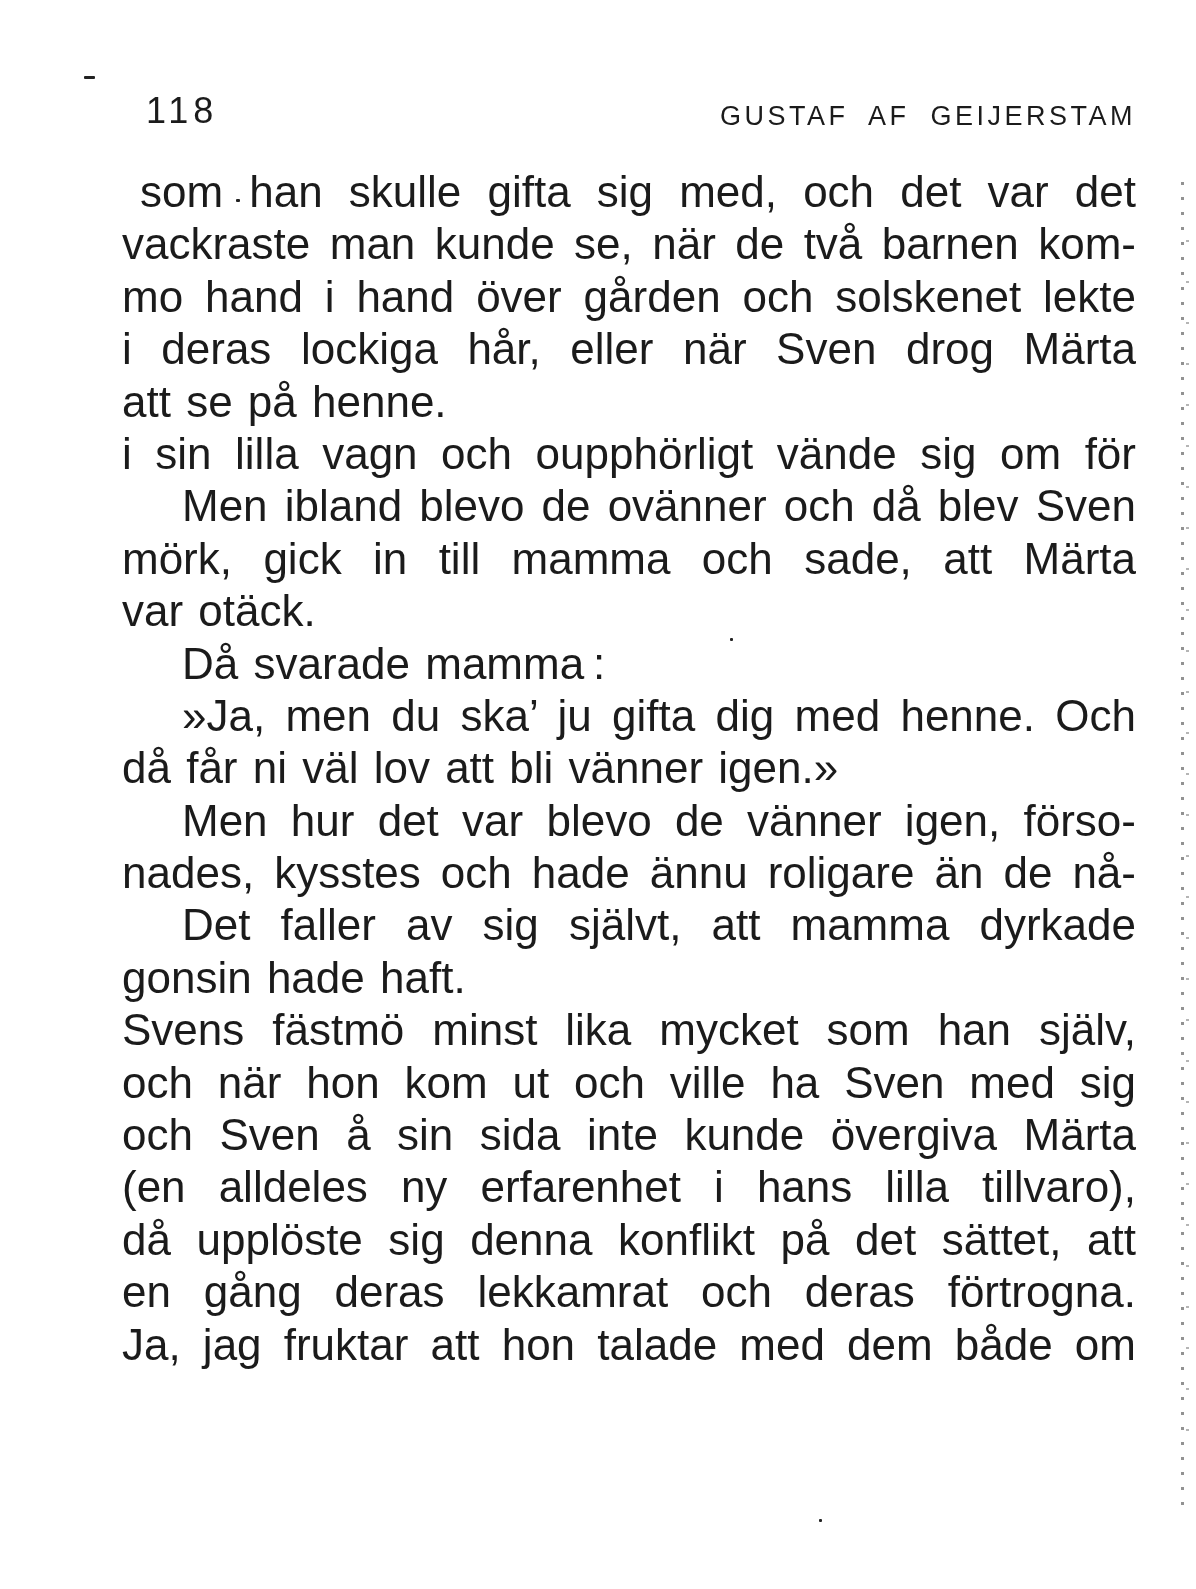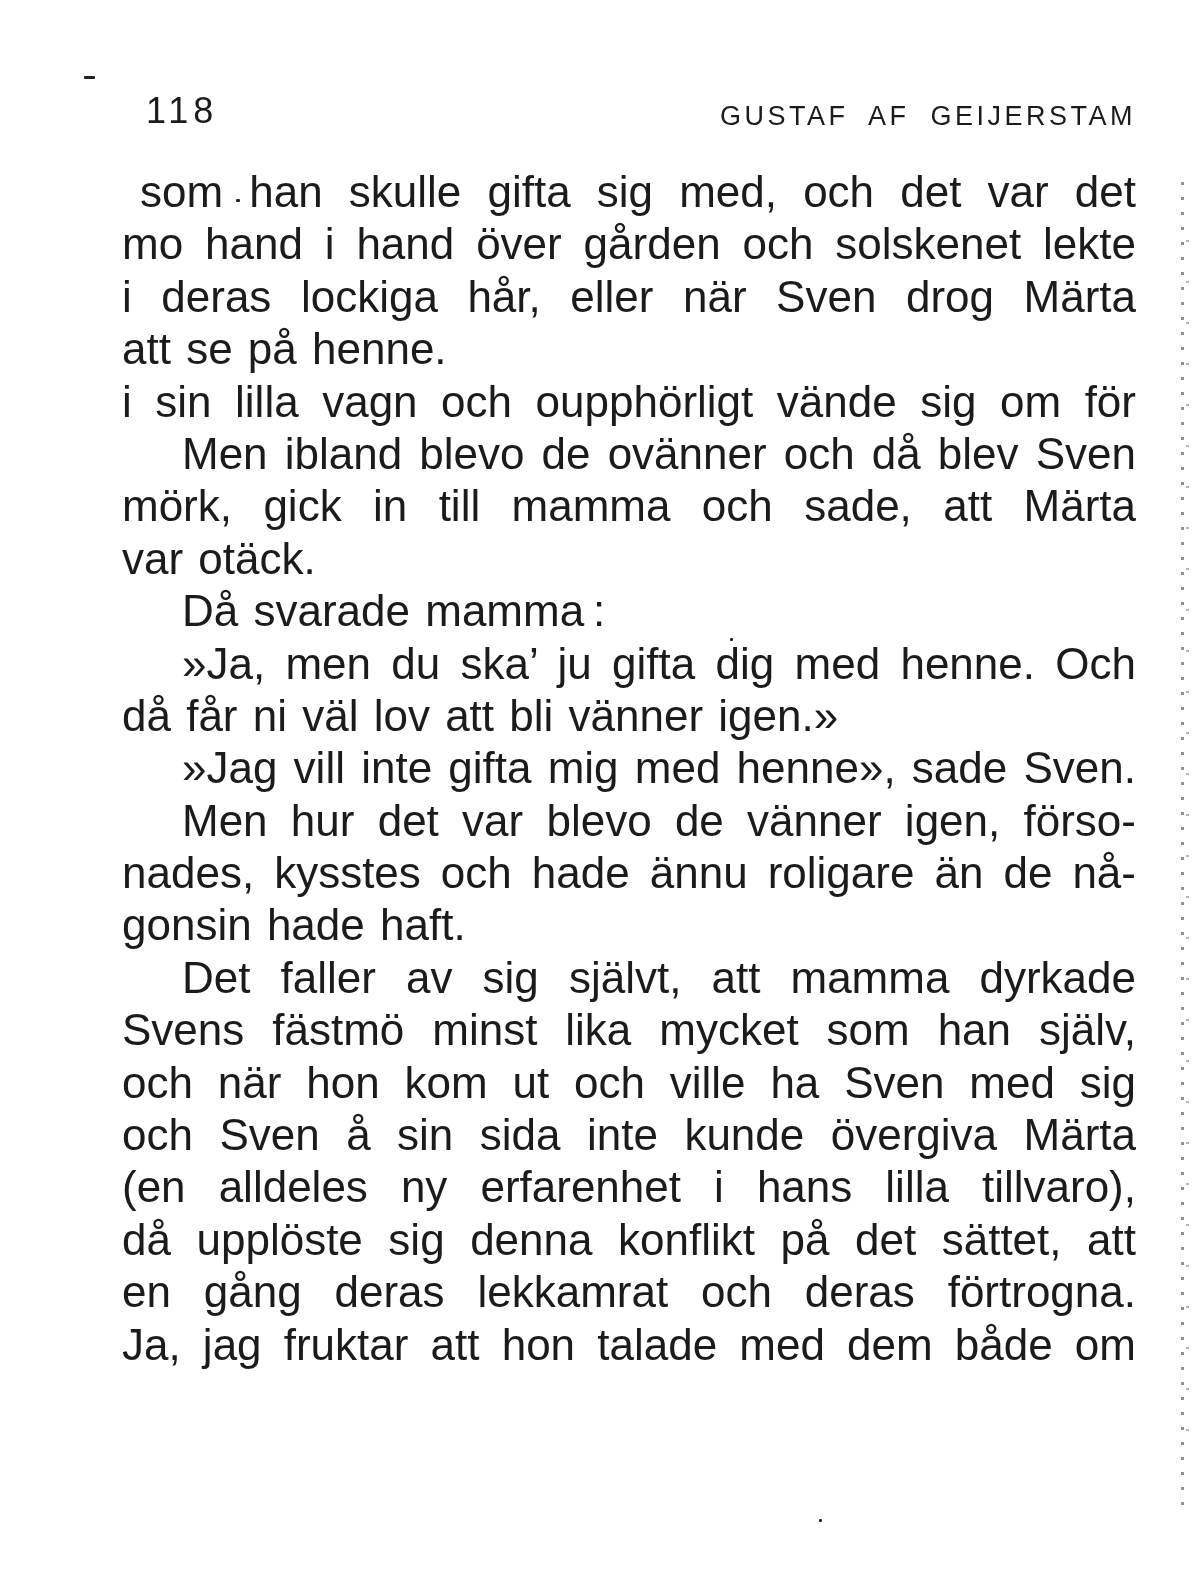--- a/index.html
+++ b/index.html
@@ -100,35 +100,35 @@
 <body>
 
 <div class="page">
 
   <span class="page-number">118</span>
 
   <h1 class="running-title">GUSTAF AF GEIJERSTAM</h1>
 
   <main class="page-text">
       <div class="line j shift">som han skulle gifta sig med, och det var det</div>
+      <div class="line j">vackraste man kunde se, när de två barnen kom-</div>
       <div class="line j">mo hand i hand över gården och solskenet lekte</div>
       <div class="line j">i deras lockiga hår, eller när Sven drog Märta</div>
       <div class="line">att se på henne.</div>
       <div class="line j">i sin lilla vagn och oupphörligt vände sig om för</div>
       <div class="line j indent">Men ibland blevo de ovänner och då blev Sven</div>
       <div class="line j">mörk, gick in till mamma och sade, att Märta</div>
       <div class="line">var otäck.</div>
       <div class="line indent">Då svarade mamma :</div>
       <div class="line j indent">»Ja, men du ska’ ju gifta dig med henne. Och</div>
       <div class="line">då får ni väl lov att bli vänner igen.»</div>
-      <div class="line j indent">»Jag vill inte gifta mig med henne», sade Sven.</div>
       <div class="line j indent">Men hur det var blevo de vänner igen, förso-</div>
       <div class="line j">nades, kysstes och hade ännu roligare än de nå-</div>
+      <div class="line j indent">Det faller av sig självt, att mamma dyrkade</div>
       <div class="line">gonsin hade haft.</div>
-      <div class="line j indent">Det faller av sig självt, att mamma dyrkade</div>
       <div class="line j">Svens fästmö minst lika mycket som han själv,</div>
       <div class="line j">och när hon kom ut och ville ha Sven med sig</div>
       <div class="line j">och Sven å sin sida inte kunde övergiva Märta</div>
       <div class="line j">(en alldeles ny erfarenhet i hans lilla tillvaro),</div>
       <div class="line j">då upplöste sig denna konflikt på det sättet, att</div>
       <div class="line j">en gång deras lekkamrat och deras förtrogna.</div>
       <div class="line j">Ja, jag fruktar att hon talade med dem både om</div>
     </main>
 
   <div class="scan-dots"></div>

